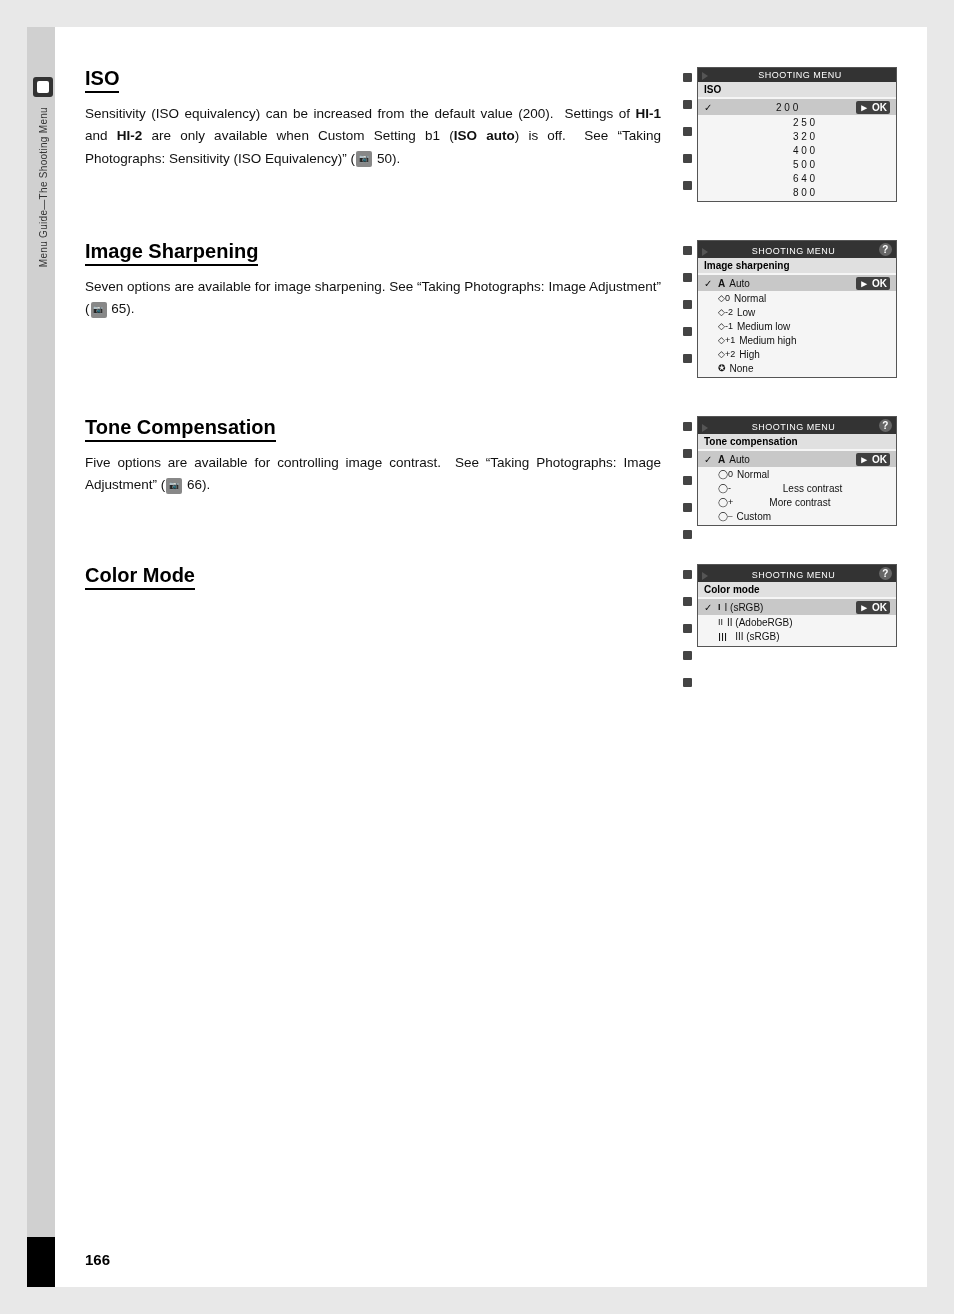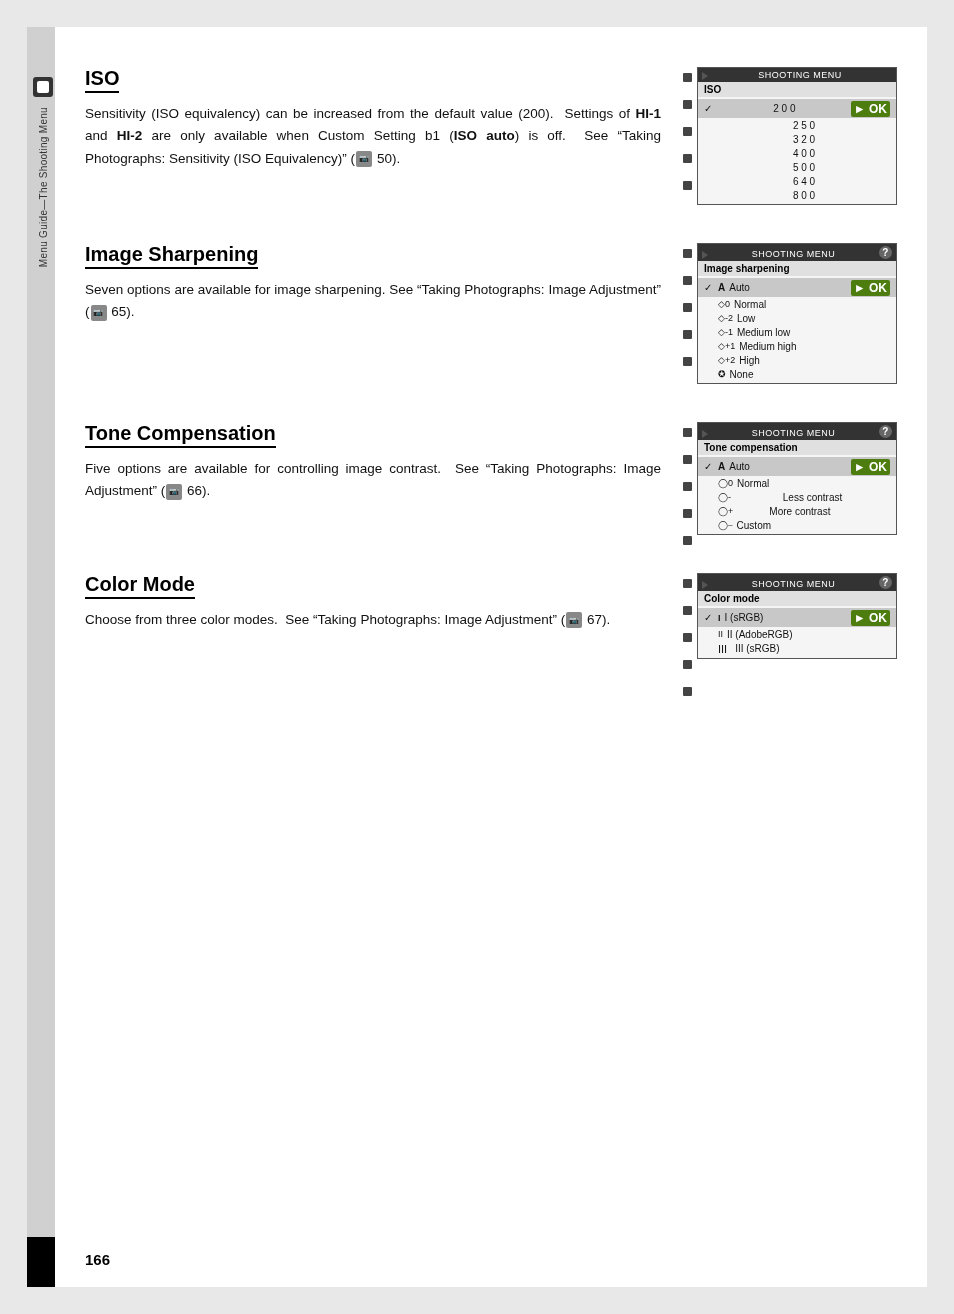--- a/index.html
+++ b/index.html
@@ -152,23 +152,23 @@
     }
     .screen-row .check {
       width: 14px;
       font-size: 10px;
     }
     .screen-row .value {
       flex: 1;
       text-align: center;
     }
     .screen-row .ok-btn {
-      background: #4d7c0f;
+      background: #404040;
       color: #fff;
-      font-size: 12px;
+      font-size: 10px;
       padding: 1px 3px;
       border-radius: 2px;
       font-weight: bold;
     }
     .screen-container {
       position: relative;
       margin-left: 16px;
     }
     .screen-left-icons {
       position: absolute;
@@ -426,23 +426,20 @@
               <span style="flex:1;">Custom</span>
             </div>
           </div>
         </div>
       </div>
     </div>
 
     <div class="section">
       <div class="section-text">
         <div class="section-title">Color Mode</div>
-        <div class="section-body">
-          Choose from three color modes.&nbsp; See “Taking Photographs: Image Adjustment” (<span class="ref-icon">📷</span> 67).
-        </div>
       </div>
       <div class="screen-container">
         <div class="screen-left-icons">
           <div class="sleft-icon"></div>
           <div class="sleft-icon"></div>
           <div class="sleft-icon"></div>
           <div class="sleft-icon"></div>
           <div class="sleft-icon"></div>
         </div>
         <div class="screen-box">

